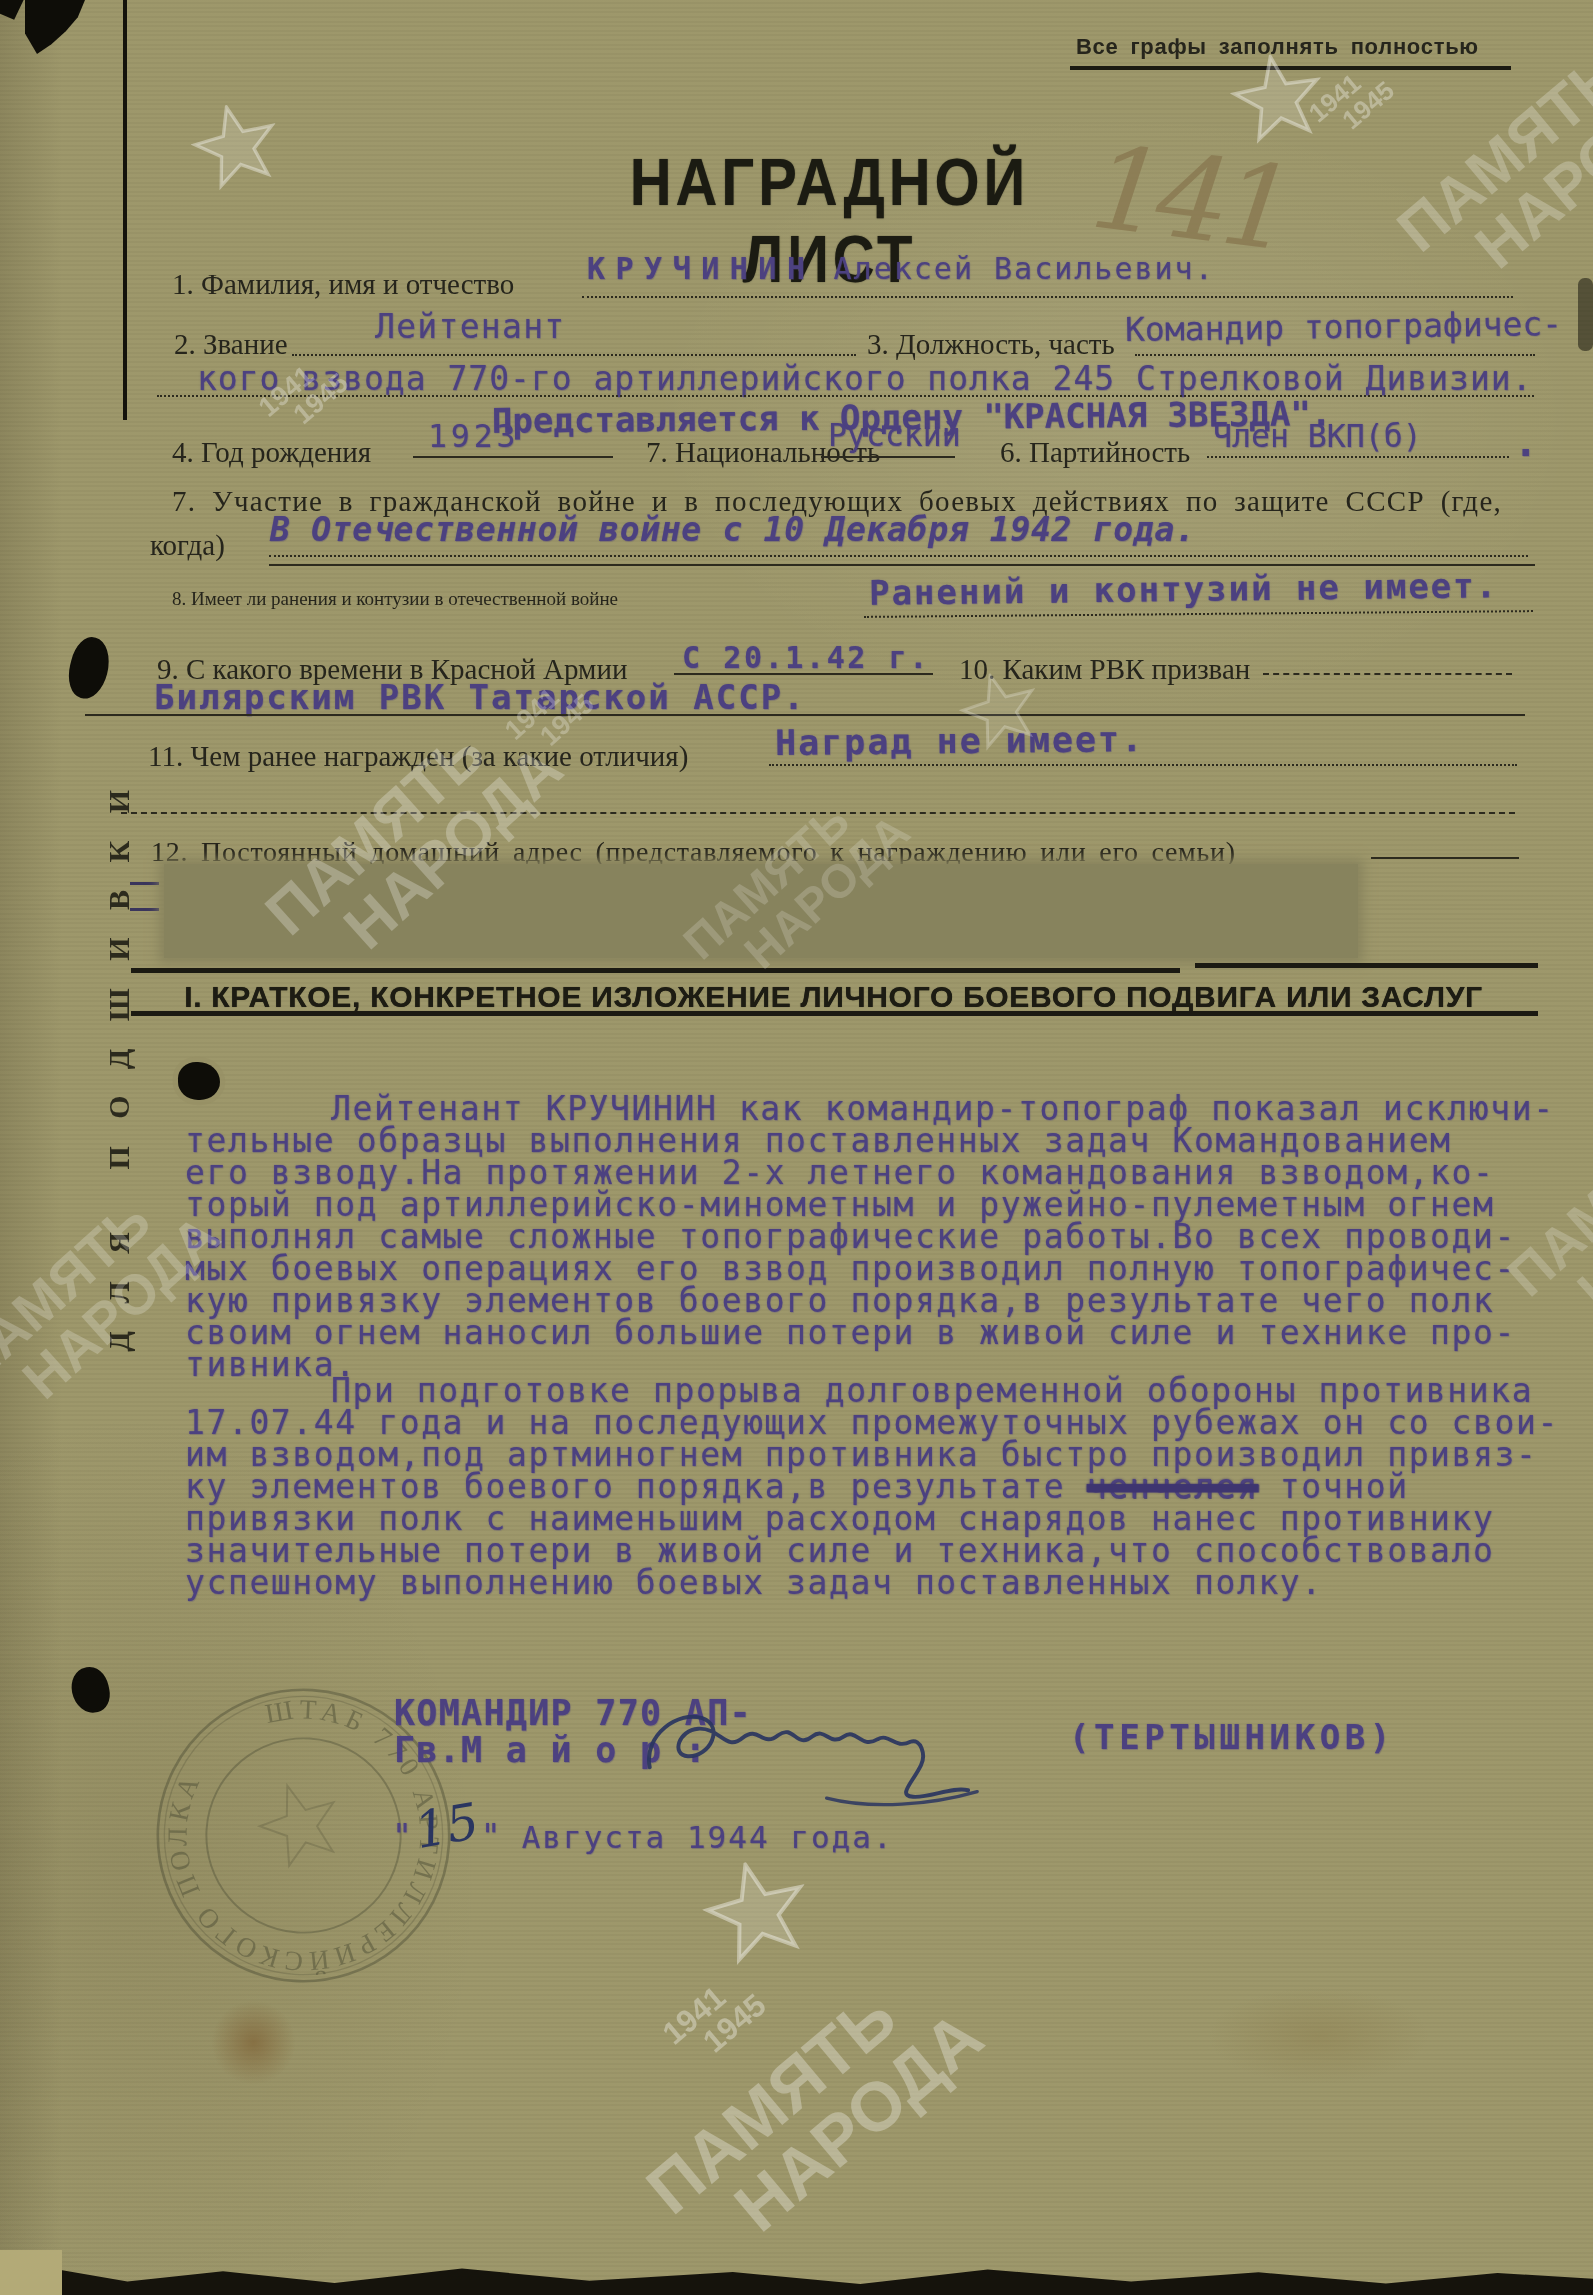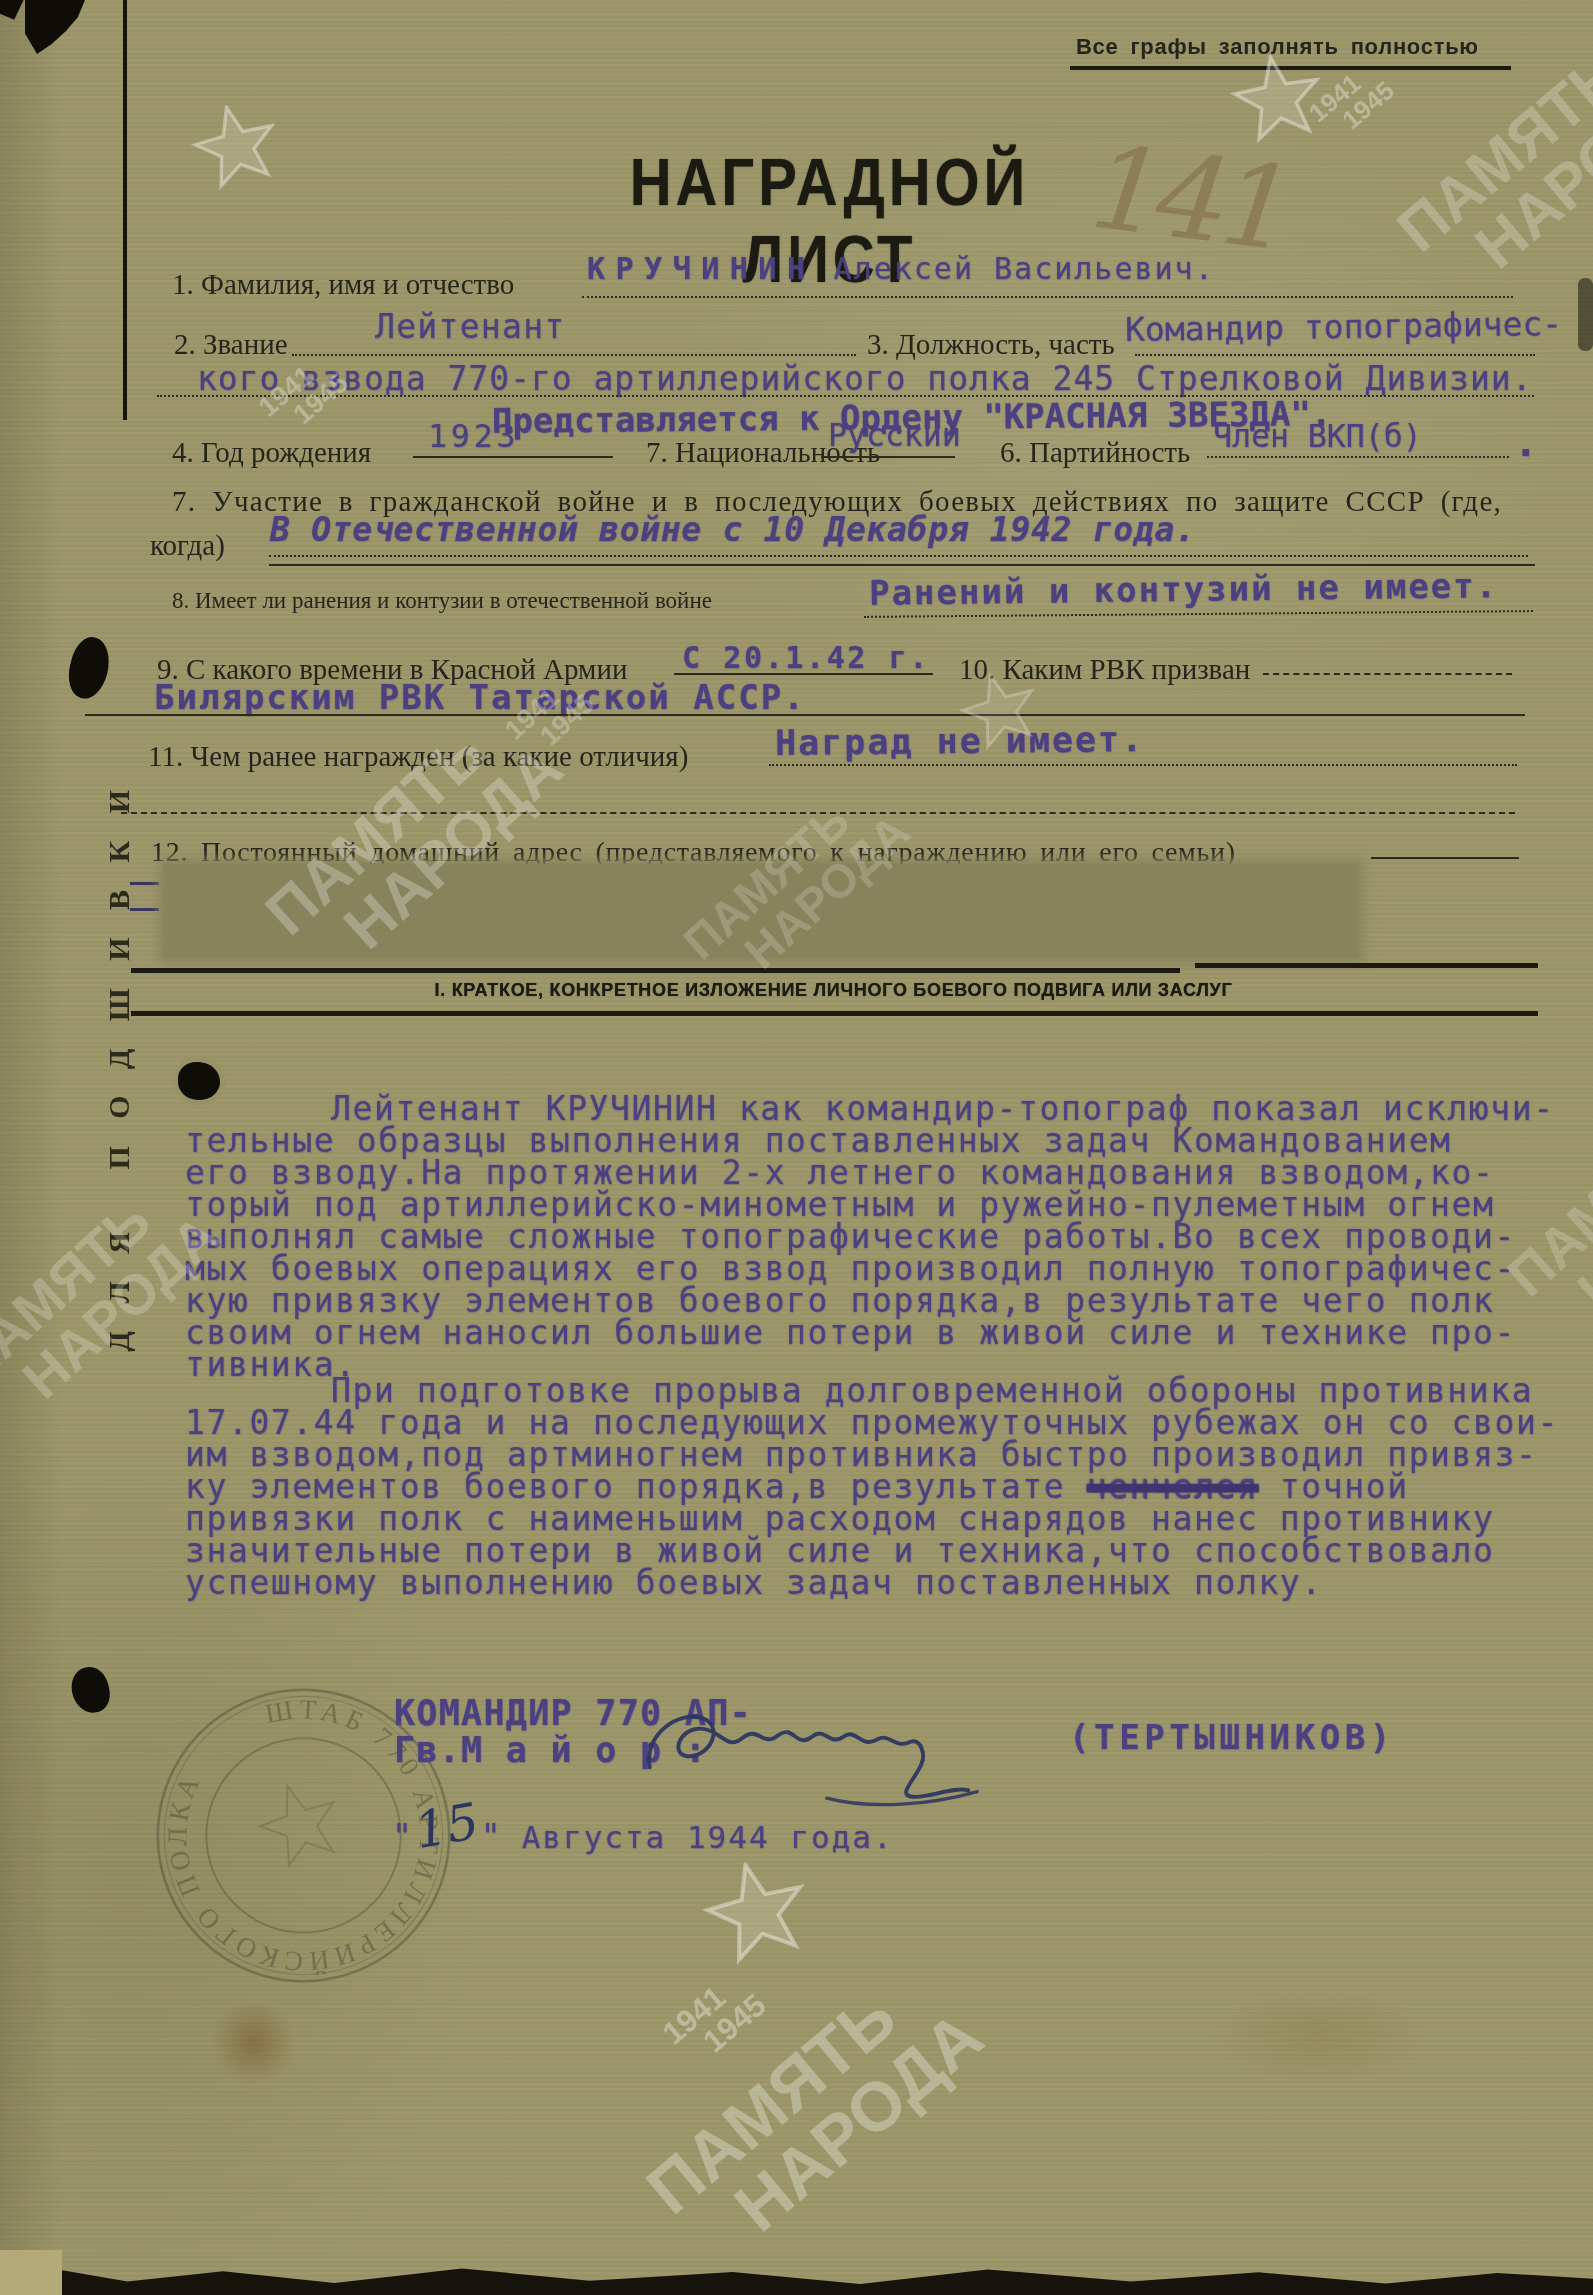--- a/index.html
+++ b/index.html
@@ -76,21 +76,21 @@
   <div class="abs tw" style="left:1213px;top:418px;font-size:31.5px;">Член ВКП(б)</div>
   <div class="abs dot" style="left:1207px;top:456px;width:302px;"></div>
   <div class="abs tw" style="left:1514px;top:420px;font-size:39px;font-weight:bold;">.</div>
 
   <div class="abs lbl lbl-sp" style="left:172px;top:485px;">7. Участие в гражданской войне и в последующих боевых действиях по защите СССР (где,</div>
   <div class="abs lbl" style="left:150px;top:529px;">когда)</div>
   <div class="abs tw" style="left:270px;top:510px;font-size:33px;letter-spacing:0.7px;font-weight:bold;font-style:italic;">В Отечественной войне с 10 Декабря 1942 года.</div>
   <div class="abs dot" style="left:269px;top:555px;width:1259px;"></div>
   <div class="abs sol" style="left:269px;top:564px;width:1266px;"></div>
 
-  <div class="abs lbl" style="left:172px;top:588px;font-size:23px;">8. Имеет ли ранения и контузии в отечественной войне</div>
+  <div class="abs lbl" style="left:172px;top:588px;font-size:19px;">8. Имеет ли ранения и контузии в отечественной войне</div>
   <div class="abs tw" style="left:869px;top:569px;font-size:34px;letter-spacing:2px;transform:rotate(-0.7deg);font-weight:bold;">Ранений и контузий не имеет.</div>
   <div class="abs dot" style="left:864px;top:613px;width:669px;transform:rotate(-0.5deg);"></div>
 
   <div class="abs blob" style="left:70px;top:637px;width:38px;height:62px;border-radius:46% 54% 50% 50%;transform:rotate(14deg);"></div>
   <div class="abs lbl" style="left:157px;top:653px;">9. С какого времени в Красной Армии</div>
   <div class="abs tw" style="left:682px;top:640px;font-size:30px;letter-spacing:2.6px;font-weight:bold;">С 20.1.42 г.</div>
   <div class="abs sol" style="left:674px;top:673px;width:259px;"></div>
   <div class="abs lbl" style="left:959px;top:653px;">10. Каким РВК призван</div>
   <div class="abs dash" style="left:1263px;top:673px;width:249px;"></div>
 
@@ -105,21 +105,21 @@
 
   <div class="abs lbl" style="left:151px;top:836px;font-size:28px;letter-spacing:0.7px;word-spacing:5.2px;">12. Постоянный домашний адрес (представляемого к награждению или его семьи)</div>
   <div class="abs sol" style="left:1371px;top:857px;width:148px;"></div>
   <div class="abs" style="left:130px;top:882px;width:29px;height:3.3px;background:#3a355c;"></div>
   <div class="abs" style="left:130px;top:908px;width:29px;height:3.3px;background:#3a355c;"></div>
 
   <div class="abs" style="left:164px;top:864px;width:1194px;height:94px;background:var(--redaction,#87835d);box-shadow:0 0 10.5px 4.6px rgba(135,131,93,0.95);"></div>
 
   <div class="abs thick" style="left:131px;top:968px;width:1049px;"></div>
   <div class="abs thick" style="left:1195px;top:963px;width:343px;"></div>
-  <div class="abs" style="left:171px;top:980px;width:1325px;text-align:center;font-family:'Liberation Sans',sans-serif;font-weight:bold;font-size:18px;color:#1d1c13;letter-spacing:0.7px;text-shadow:0 0 0.7px #1d1c13;">I. КРАТКОЕ, КОНКРЕТНОЕ ИЗЛОЖЕНИЕ ЛИЧНОГО БОЕВОГО ПОДВИГА ИЛИ ЗАСЛУГ</div>
+  <div class="abs" style="left:171px;top:980px;width:1325px;text-align:center;font-family:'Liberation Sans',sans-serif;font-weight:bold;font-size:30px;color:#1d1c13;letter-spacing:0.7px;text-shadow:0 0 0.7px #1d1c13;">I. КРАТКОЕ, КОНКРЕТНОЕ ИЗЛОЖЕНИЕ ЛИЧНОГО БОЕВОГО ПОДВИГА ИЛИ ЗАСЛУГ</div>
   <div class="abs thick" style="left:131px;top:1011px;width:1407px;"></div>
 
   <div class="abs blob" style="left:178px;top:1062px;width:42px;height:38px;border-radius:45% 55% 50% 50%;box-shadow:0 0 0 5.2px rgba(150,144,100,0.6);"></div>
 
   <div class="abs" style="left:185px;top:1089px;">
     <div class="bl indent">Лейтенант КРУЧИНИН как командир-топограф показал исключи-</div>
     <div class="bl">тельные образцы выполнения поставленных задач Командованием</div>
     <div class="bl">его взводу.На протяжении 2-х летнего командования взводом,ко-</div>
     <div class="bl">торый под артиллерийско-минометным и ружейно-пулеметным огнем</div>
     <div class="bl">выполнял самые сложные топографические работы.Во всех проводи-</div>

